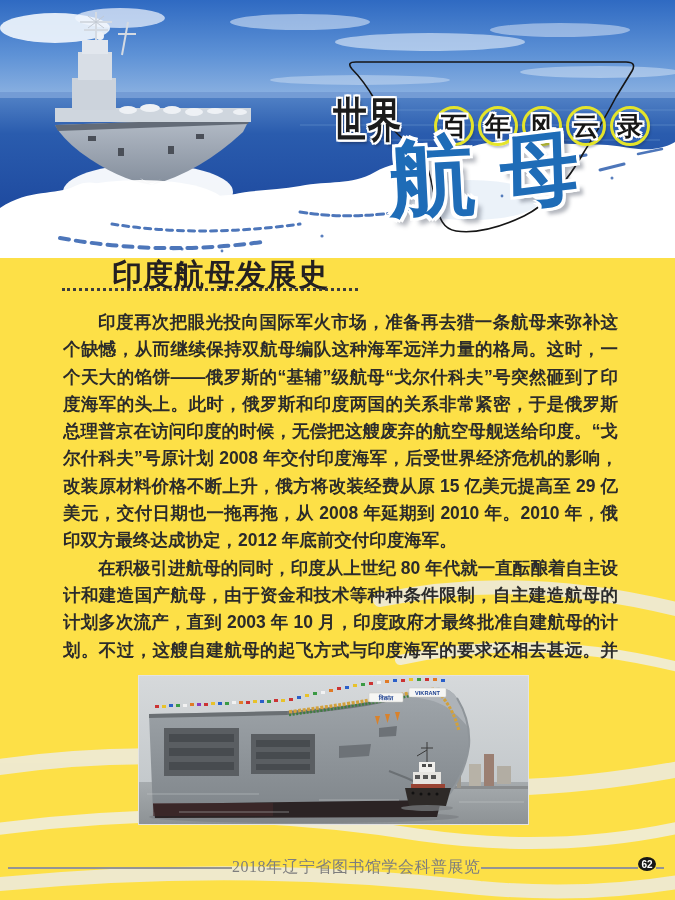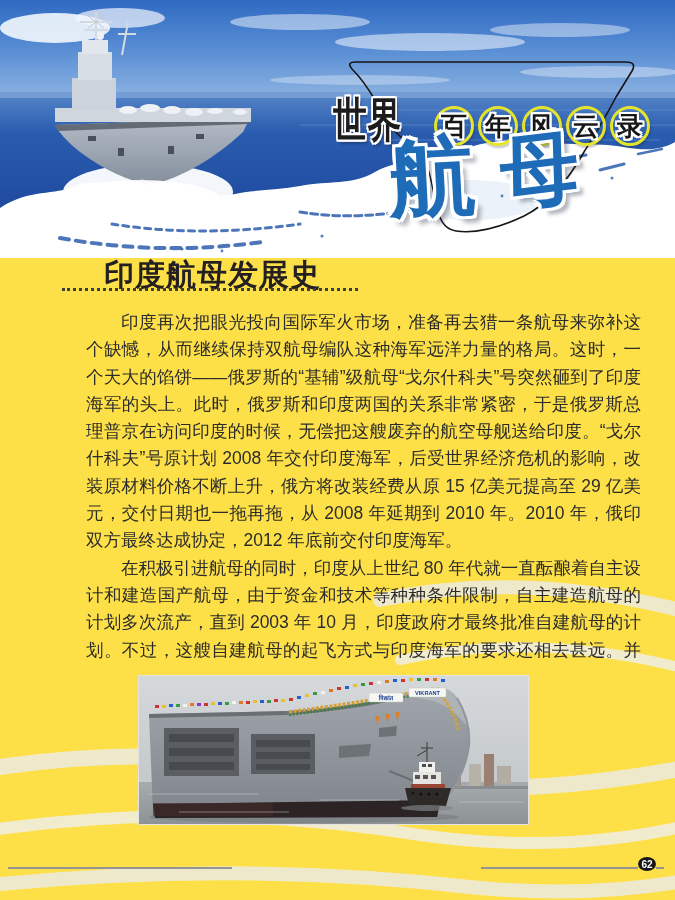--- a/index.html
+++ b/index.html
@@ -33,29 +33,28 @@
   .main-title{
     position:absolute;left:389px;top:134px;display:flex;gap:26px;
     font-family:"DejaVu Serif",serif;font-weight:bold;color:#1e6cb7;line-height:1;
     text-shadow:-3px -3px 0 #fff,3px -3px 0 #fff,-3px 3px 0 #fff,3px 3px 0 #fff,
                 0 -3px 0 #fff,0 3px 0 #fff,-3px 0 0 #fff,3px 0 0 #fff,6px 7px 4px rgba(40,50,70,.35);
   }
   .main-title .ch1{font-size:86px;transform:rotate(-3deg);}
   .main-title .ch2{font-size:79px;transform:rotate(-7deg);margin-top:-4px;}
   
   .section-title{
-    position:absolute;left:104px;top:255px;margin:0;
+    position:absolute;left:112px;top:255px;margin:0;
     font-size:30px;font-weight:bold;color:#242021;letter-spacing:1px;white-space:nowrap;
   }
   .dotted-rule{position:absolute;left:62px;top:288px;width:296px;height:0;border-bottom:3px dotted #3d3d3d;}
   .body-text{
     position:absolute;left:63px;top:309px;width:555px;height:352px;overflow:hidden;
-    font-size:17.5px;line-height:27.3px;color:#2b2b2b;font-weight:400;
+    font-size:17.5px;line-height:27.3px;color:#2b2b2b;font-weight:700;
     text-align:justify;
-    margin-left:23px;
   }
   .body-text p{margin:0;text-indent:2em;word-break:break-all;}
   
   .ship-photo{position:absolute;left:139px;top:676px;width:389px;height:148px;box-shadow:0 0 0 1px #e3e3e3;}
   
   .footer-line{position:absolute;height:2px;background:#949494;top:867px;}
   .fl-left{left:8px;width:224px;}
   .fl-right{left:481px;width:157px;}
   .fl-stub{left:656px;width:8px;}
   .footer-text{
@@ -359,17 +358,18 @@
 
     <g stroke="#c6cacc" stroke-width="1" opacity=".5">
       <path d="M8,118 H120"></path>
         <path d="M180,124 H260"></path>
         <path d="M320,126 H385"></path>
         <path d="M40,136 H150"></path>
     </g>
   </svg>
 
   <div class="footer-line fl-left"></div>
+  <div class="footer-text">2018年辽宁省图书馆学会科普展览</div>
   <div class="footer-line fl-right"></div>
   <div class="page-badge">62</div>
   <div class="footer-line fl-stub"></div>
 
 </div>
 
 </body></html>

